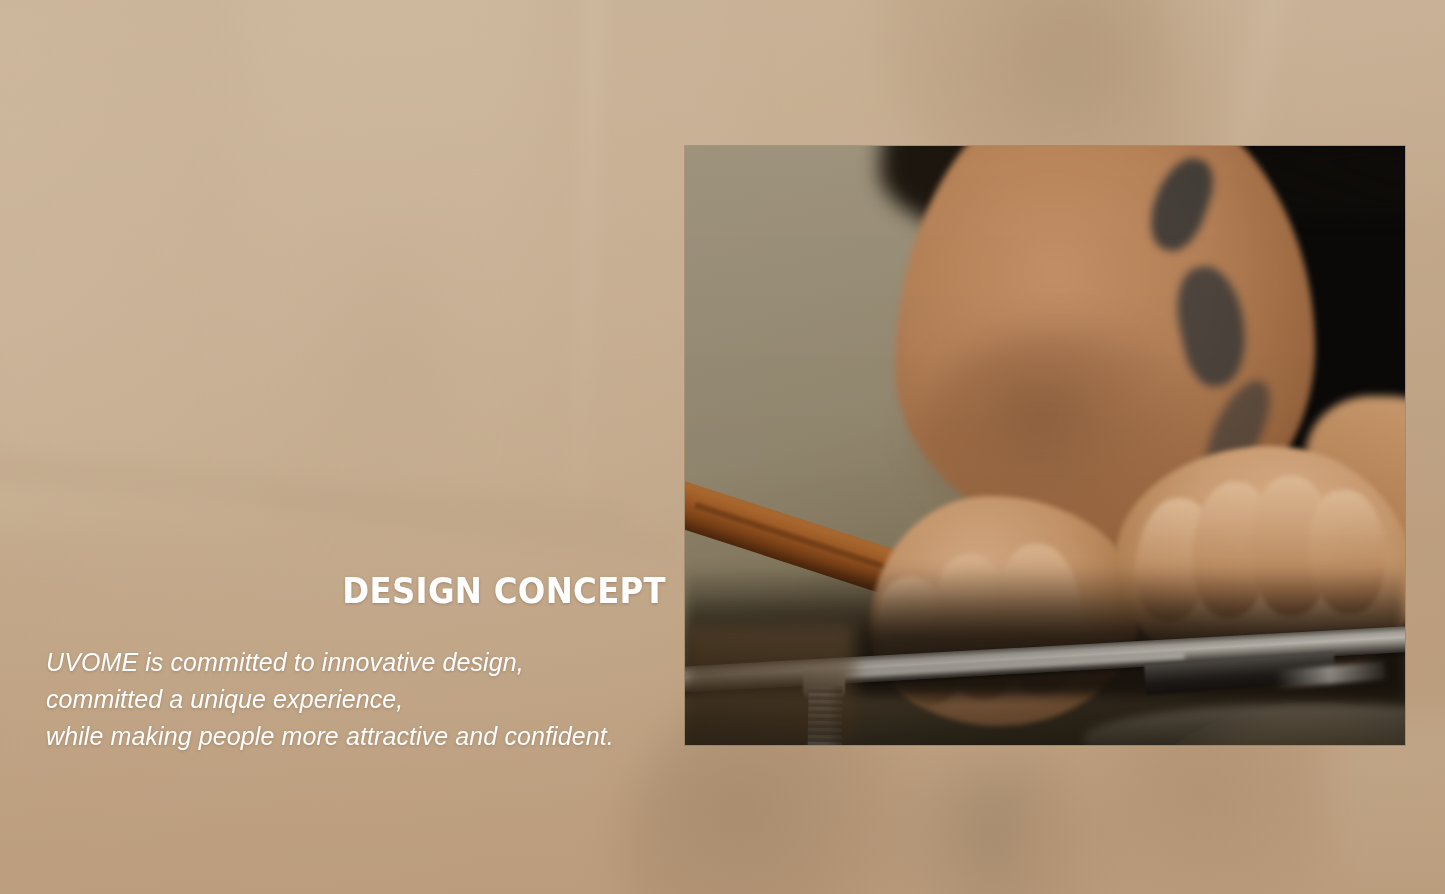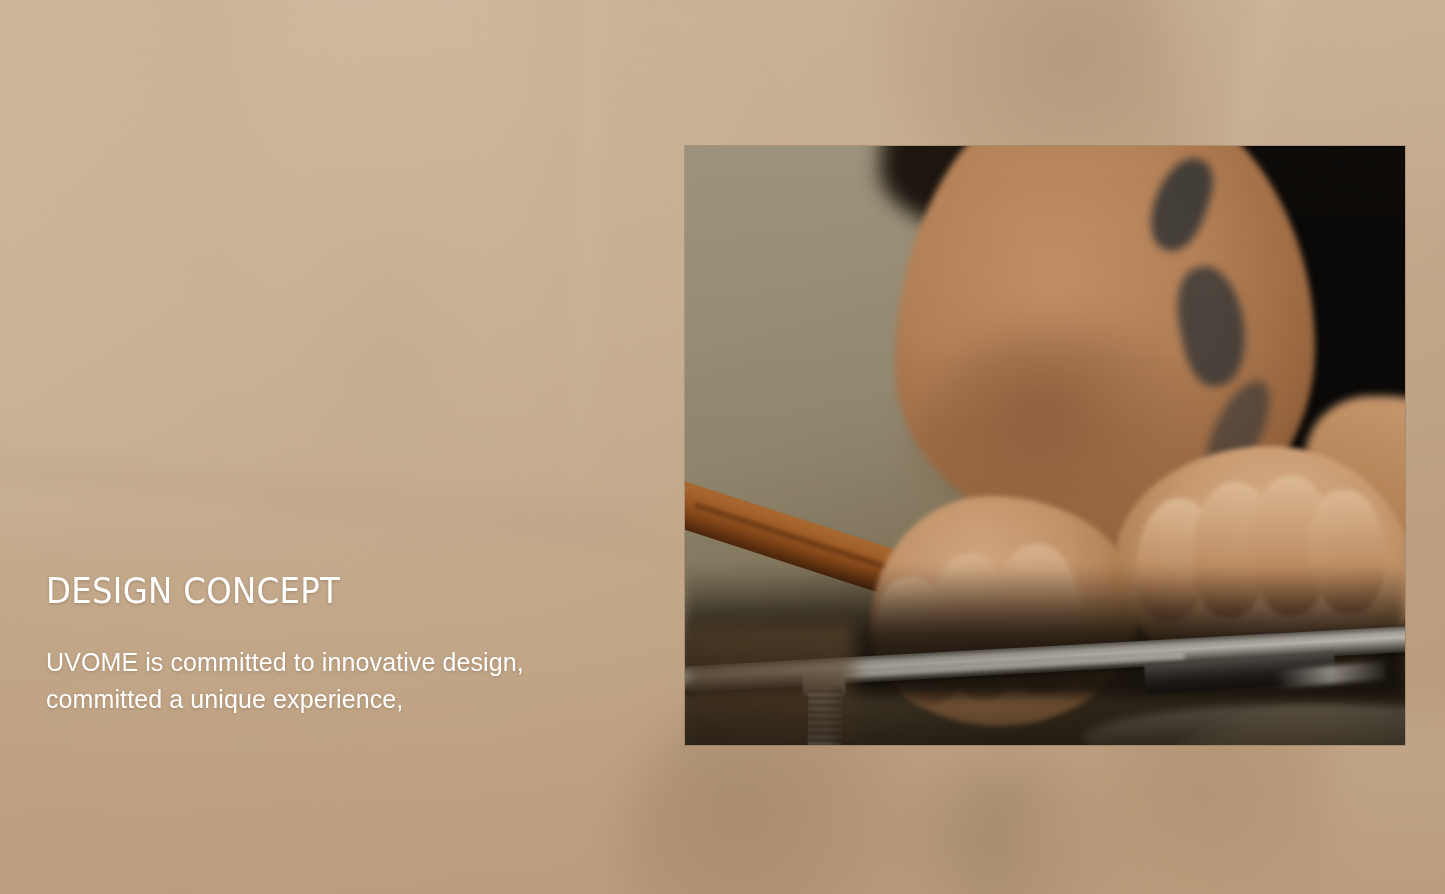--- a/index.html
+++ b/index.html
@@ -498,32 +498,34 @@
   
   #text-block {
     position: absolute;
     left: 46px;
     top: 572px;
     width: 620px;
   }
   #headline {
     margin: 0;
     font-size: 36px;
-    font-weight: 400;
+    font-weight: 700;
     letter-spacing: .3px;
     color: #ffffff;
     line-height: 1.05;
     font-family: "DejaVu Sans", "Liberation Sans", sans-serif;
     font-stretch: condensed;
     text-shadow: 0 1px 3px rgba(96,70,46,.35);
+    text-align: right;
   }
   #body-copy {
     margin: 34px 0 0 0;
     padding: 0;
     list-style: none;
+    font-style: italic;
   }
   #body-copy li {
     font-size: 25px;
     line-height: 37px;
     color: #ffffff;
     font-weight: 400;
     letter-spacing: .1px;
     font-family: "Liberation Sans", sans-serif;
     text-shadow: 0 1px 3px rgba(96,70,46,.3);
     white-space: nowrap;
@@ -601,16 +603,17 @@
       <div class="p-botshadow"></div>
       <div class="p-grade"></div>
     </div>
   </div>
 
   <div id="text-block">
     <h1 id="headline">DESIGN CONCEPT</h1>
     <ul id="body-copy">
       <li>UVOME is committed to innovative design,</li>
       <li>committed a unique experience,</li>
+      <li>while making people more attractive and confident.</li>
     </ul>
   </div>
 
 </div>
 
 </body></html>

